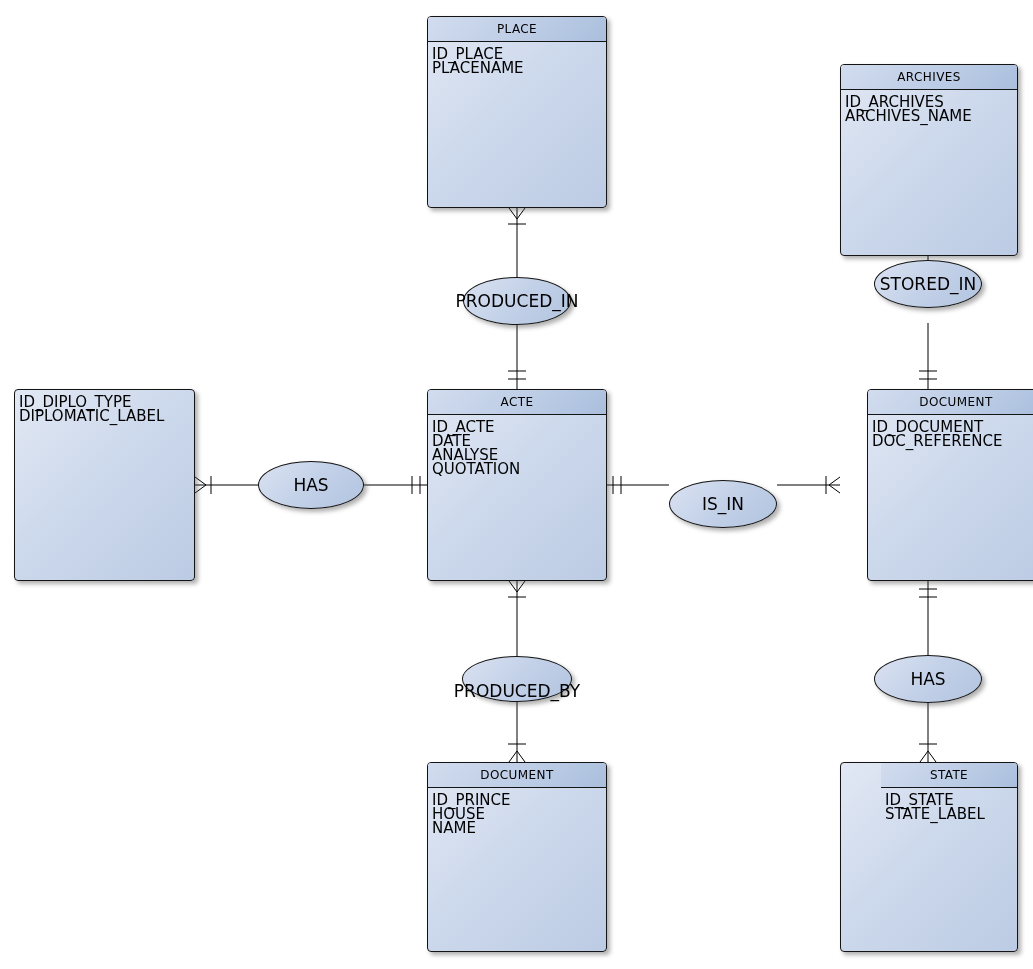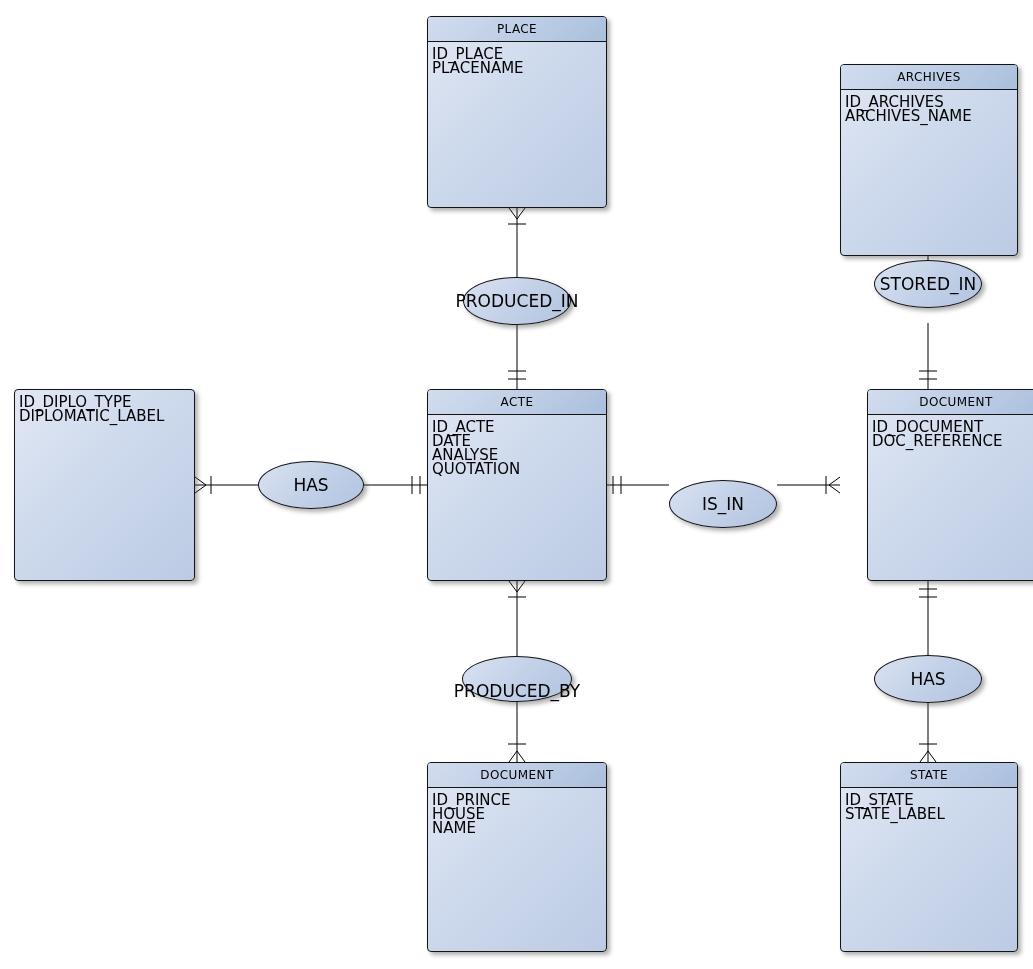--- a/index.html
+++ b/index.html
@@ -162,21 +162,21 @@
 
   <div class="entity" style="left:427px;top:762px;width:180px;height:190px;">
     <div class="entity-header">DOCUMENT</div>
     <div class="entity-attrs">
       <div>ID_PRINCE</div>
       <div>HOUSE</div>
       <div>NAME</div>
     </div>
   </div>
 
-  <div class="entity" style="left:840px;top:762px;width:178px;height:190px;">
+  <div class="entity" style="left:840px;top:762px;width:178px;height:190px;padding-left:40px;">
     <div class="entity-header">STATE</div>
     <div class="entity-attrs">
       <div>ID_STATE</div>
       <div>STATE_LABEL</div>
     </div>
   </div>
 
   <div class="rel" style="left:463px;top:277px;width:108px;height:48px;">
     <span>PRODUCED_IN</span>
   </div>

